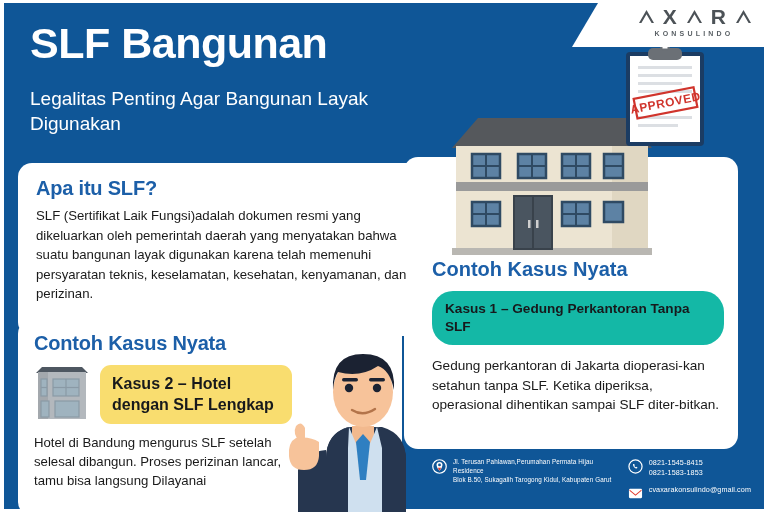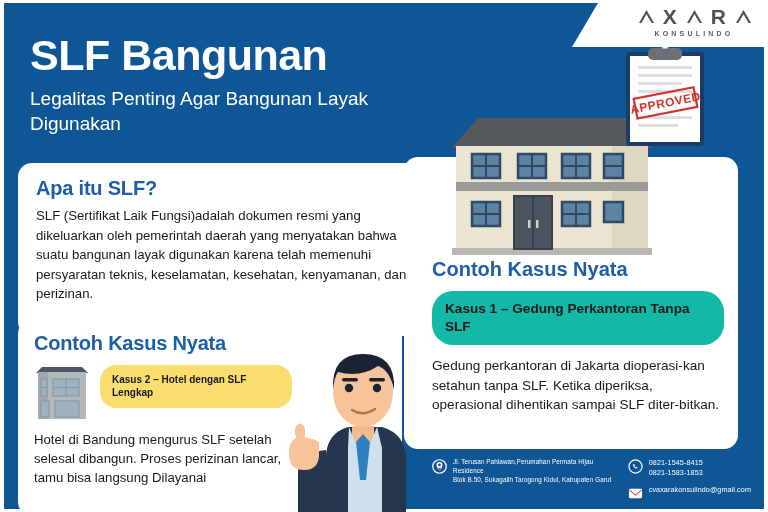--- a/index.html
+++ b/index.html
@@ -46,21 +46,21 @@
   .logo-sub{
     margin-top:3px;
     font-size:7px;font-weight:700;color:#5a6065;
     letter-spacing:3.2px;
     text-align:center;
     padding-right:2px;
   }
 
   
   .headline{
-    position:absolute;left:30px;top:34px;z-index:5;
+    position:absolute;left:30px;top:22px;z-index:5;
     font-size:43px;font-weight:700;color:#ffffff;
     letter-spacing:-0.5px;line-height:1;
   }
   .subhead{
     position:absolute;left:30px;top:86px;z-index:5;
     font-size:19px;font-weight:400;color:#ffffff;
     line-height:1.32;width:430px;
   }
 
   
@@ -110,23 +110,23 @@
     display:block;
   }
   .right-para{
     margin:11px 0 0 0;font-size:13.6px;color:#1a1a1a;line-height:1.45;
   }
 
   
   .k2-row{display:flex;align-items:flex-start;gap:10px;margin-top:2px;}
   .hotel-ico{width:56px;height:58px;flex:0 0 56px;margin-top:2px;}
   .badge2{
-    background:#f9dd6f;border-radius:16px;
+    background:#f9dd6f;border-radius:11px;
     padding:8px 12px;
-    font-size:10px;font-weight:700;color:#17191c;line-height:1.34;
+    font-size:16px;font-weight:700;color:#17191c;line-height:1.34;
     margin-top:4px;max-width:168px;
   }
   .k2-para{margin:9px 0 0 0;font-size:13.2px;color:#1a1a1a;line-height:1.45;width:250px;}
 
   
   .man{
     position:absolute;left:286px;top:330px;width:150px;height:182px;z-index:6;
   }
 
   

